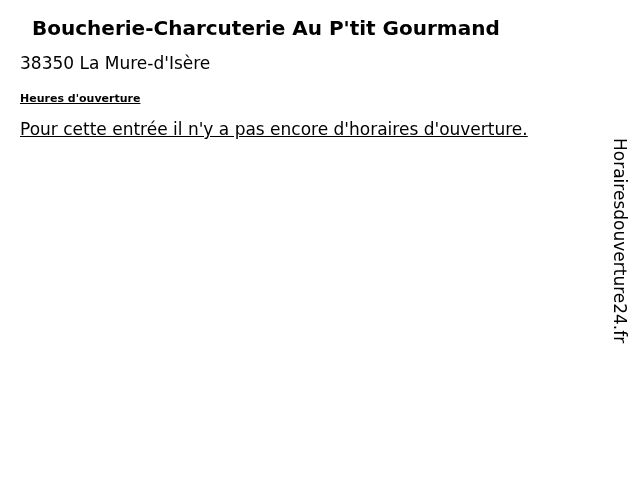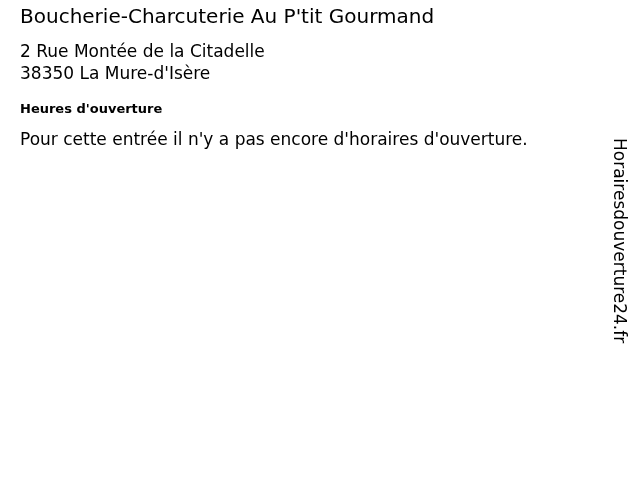--- a/index.html
+++ b/index.html
@@ -16,67 +16,68 @@
     position: relative;
   }
   .content {
     position: absolute;
     left: 20px;
     top: 0;
     width: 580px;
   }
   .business-title {
     font-size: 20px;
-    font-weight: normal;
+    font-weight: bold;
     line-height: 24px;
-    margin: 0;
+    margin: 12px;
     padding-top: 4px;
     white-space: nowrap;
   }
   .address-block {
     margin-top: 12px;
   }
   .address-line {
     font-size: 17px;
     line-height: 22px;
     white-space: nowrap;
   }
   .hours-heading {
-    font-size: 13px;
+    font-size: 11px;
     font-weight: bold;
     line-height: 22px;
     margin: 14px 0 0 0;
     white-space: nowrap;
+    text-decoration: underline;
   }
   .hours-message {
     font-size: 17px;
     line-height: 22px;
     margin: 8px 0 0 0;
     white-space: nowrap;
+    text-decoration: underline;
   }
   .watermark {
     position: absolute;
     top: 138px;
     right: 10px;
     writing-mode: vertical-rl;
     text-orientation: mixed;
     font-size: 17px;
     line-height: 20px;
     white-space: nowrap;
     color: #000000;
   }
 </style>
 </head>
 <body>
 
 <div class="content">
   <h1 class="business-title">Boucherie-Charcuterie Au P'tit Gourmand</h1>
 
   <div class="address-block">
-    <div class="address-line">2 Rue Montée de la Citadelle</div>
     <div class="address-line">38350 La Mure-d'Isère</div>
   </div>
 
   <h2 class="hours-heading">Heures d'ouverture</h2>
 
   <p class="hours-message">Pour cette entrée il n'y a pas encore d'horaires d'ouverture.</p>
 </div>
 
 <div class="watermark">Horairesdouverture24.fr</div>
 

